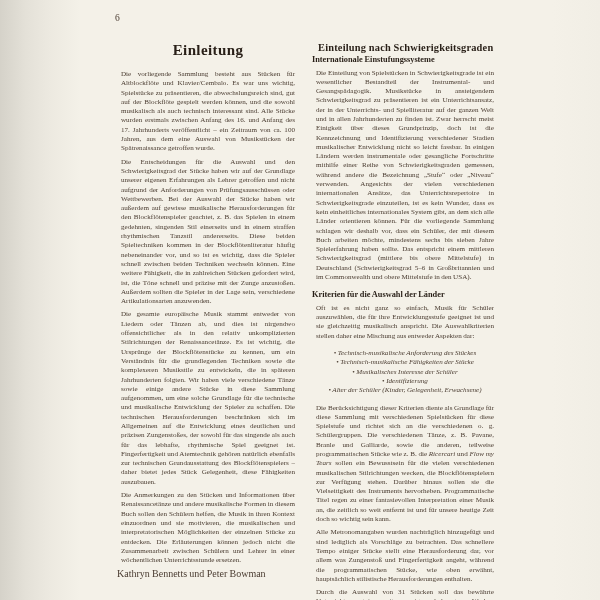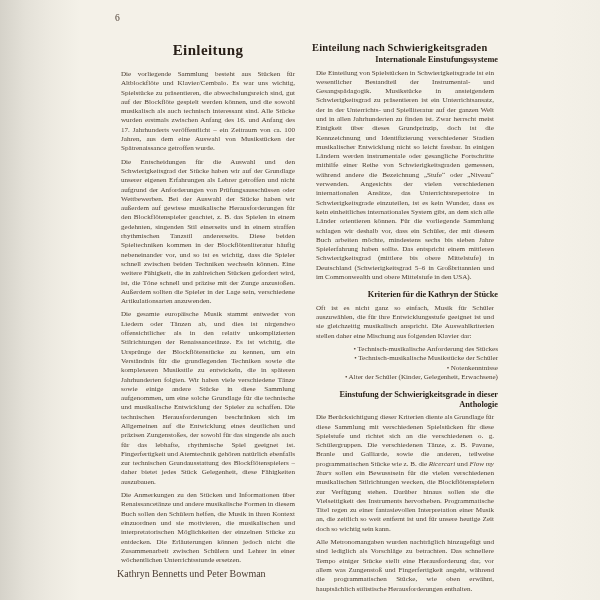--- a/index.html
+++ b/index.html
@@ -48,41 +48,42 @@
   .col-right { left: 312px; width: 186px; }
   h1 {
     margin: 0 0 12px 0;
     font-size: 15px;
     line-height: 16px;
     letter-spacing: 0.4px;
     color: #281f17;
     text-align: center;
   }
   h2 {
-    margin: 0 0 2px 0;
+    margin: 0 0 2px 6px;
     font-size: 10.4px;
     line-height: 11px;
     letter-spacing: 0.2px;
     color: #281f17;
     text-align: left;
   }
   .section h3 {
-    margin: 8px 0 2px 12px;
+    margin: 8px 0 2px 0;
     font-size: 8.3px;
     line-height: 9.5px;
     color: #281f17;
-    text-align: right;
+    text-align: left;
   }
   .section.first h3 { margin-top: 1px; }
   p { margin: 4px; }
   ul.bullets {
-    margin: 0;
+    margin: 8px;
     padding: 0;
     list-style: none;
-    text-align: right;
+    text-align: center;
+    font-style: italic;
   }
   ul.bullets li::before { content: "• "; }
   .signature {
     margin-top: 4px;
     text-align: left;
     font-size: 10px;
   }
 </style>
 </head>
 <body>
@@ -102,31 +103,31 @@
 
   <div class="col col-right">
     <h2>Einteilung nach Schwierigkeitsgraden</h2>
 
     <div class="section first">
       <h3>Internationale Einstufungssysteme</h3>
       <p>Die Einteilung von Spielstücken in Schwierigkeitsgrade ist ein wesentlicher Bestandteil der Instrumental- und Gesangspädagogik. Musikstücke in ansteigendem Schwierigkeitsgrad zu präsentieren ist ein Unterrichtsansatz, der in der Unterrichts- und Spielliteratur auf der ganzen Welt und in allen Jahrhunderten zu finden ist. Zwar herrscht meist Einigkeit über dieses Grundprinzip, doch ist die Kennzeichnung und Identifizierung verschiedener Stadien musikalischer Entwicklung nicht so leicht fassbar. In einigen Ländern werden instrumentale oder gesangliche Fortschritte mithilfe einer Reihe von Schwierigkeitsgraden gemessen, während andere die Bezeichnung „Stufe“ oder „Niveau“ verwenden. Angesichts der vielen verschiedenen internationalen Ansätze, das Unterrichtsrepertoire in Schwierigkeitsgrade einzuteilen, ist es kein Wunder, dass es kein einheitliches internationales System gibt, an dem sich alle Länder orientieren können. Für die vorliegende Sammlung schlagen wir deshalb vor, dass ein Schüler, der mit diesem Buch arbeiten möchte, mindestens sechs bis sieben Jahre Spielerfahrung haben sollte. Das entspricht einem mittleren Schwierigkeitsgrad (mittlere bis obere Mittelstufe) in Deutschland (Schwierigkeitsgrad 5–6 in Großbritannien und im Commonwealth und obere Mittelstufe in den USA).</p>
     </div>
 
     <div class="section">
-      <h3>Kriterien für die Kathryn der Stücke</h3>
-      <p>Oft ist es nicht ganz so einfach, Musik für Schüler auszuwählen, die für ihre Entwicklungsstufe geeignet ist und sie gleichzeitig musikalisch anspricht. Die Auswahlkriterien stellen daher eine Mischung aus folgenden Klavier dar:</p>
+      <h3>Kriterien für die Auswahl der Länder</h3>
+      <p>Oft ist es nicht ganz so einfach, Musik für Schüler auszuwählen, die für ihre Entwicklungsstufe geeignet ist und sie gleichzeitig musikalisch anspricht. Die Auswahlkriterien stellen daher eine Mischung aus entweder Aspekten dar:</p>
       <ul class="bullets">
         <li>Technisch-musikalische Anforderung des Stückes</li>
-        <li>Technisch-musikalische Musikstücke der Schüler</li>
-        <li>Notenkenntnisse</li>
+        <li>Technisch-musikalische Fähigkeiten der Stücke</li>
+        <li>Musikalisches Interesse der Schüler</li>
+        <li>Identifizierung</li>
         <li>Alter der Schüler (Kinder, Gelegenheit, Erwachsene)</li>
       </ul>
     </div>
 
     <div class="section">
-      <h3>Einstufung der Schwierigkeitsgrade in dieser Anthologie</h3>
       <p>Die Berücksichtigung dieser Kriterien diente als Grundlage für diese Sammlung mit verschiedenen Spielstücken für diese Spielstufe und richtet sich an die verschiedenen o. g. Schülergruppen. Die verschiedenen Tänze, z. B. Pavane, Branle und Galliarde, sowie die anderen, teilweise programmatischen Stücke wie z. B. die <i>Ricercari</i> und <i>Flow my Tears</i> sollen ein Bewusstsein für die vielen verschiedenen musikalischen Stilrichtungen wecken, die Blockflötenspielern zur Verfügung stehen. Darüber hinaus sollen sie die Vielseitigkeit des Instruments hervorheben. Programmatische Titel regen zu einer fantasievollen Interpretation einer Musik an, die zeitlich so weit entfernt ist und für unsere heutige Zeit doch so wichtig sein kann.</p>
       <p>Alle Metronomangaben wurden nachträglich hinzugefügt und sind lediglich als Vorschläge zu betrachten. Das schnellere Tempo einiger Stücke stellt eine Herausforderung dar, vor allem was Zungenstoß und Fingerfertigkeit angeht, während die programmatischen Stücke, wie oben erwähnt, hauptsächlich stilistische Herausforderungen enthalten.</p>
       <p>Durch die Auswahl von 31 Stücken soll das bewährte Unterrichtsrepertoire mit weniger bekannten Werken kombiniert werden.</p>
     </div>
   </div>
 
 </div>
 
 </body></html>

